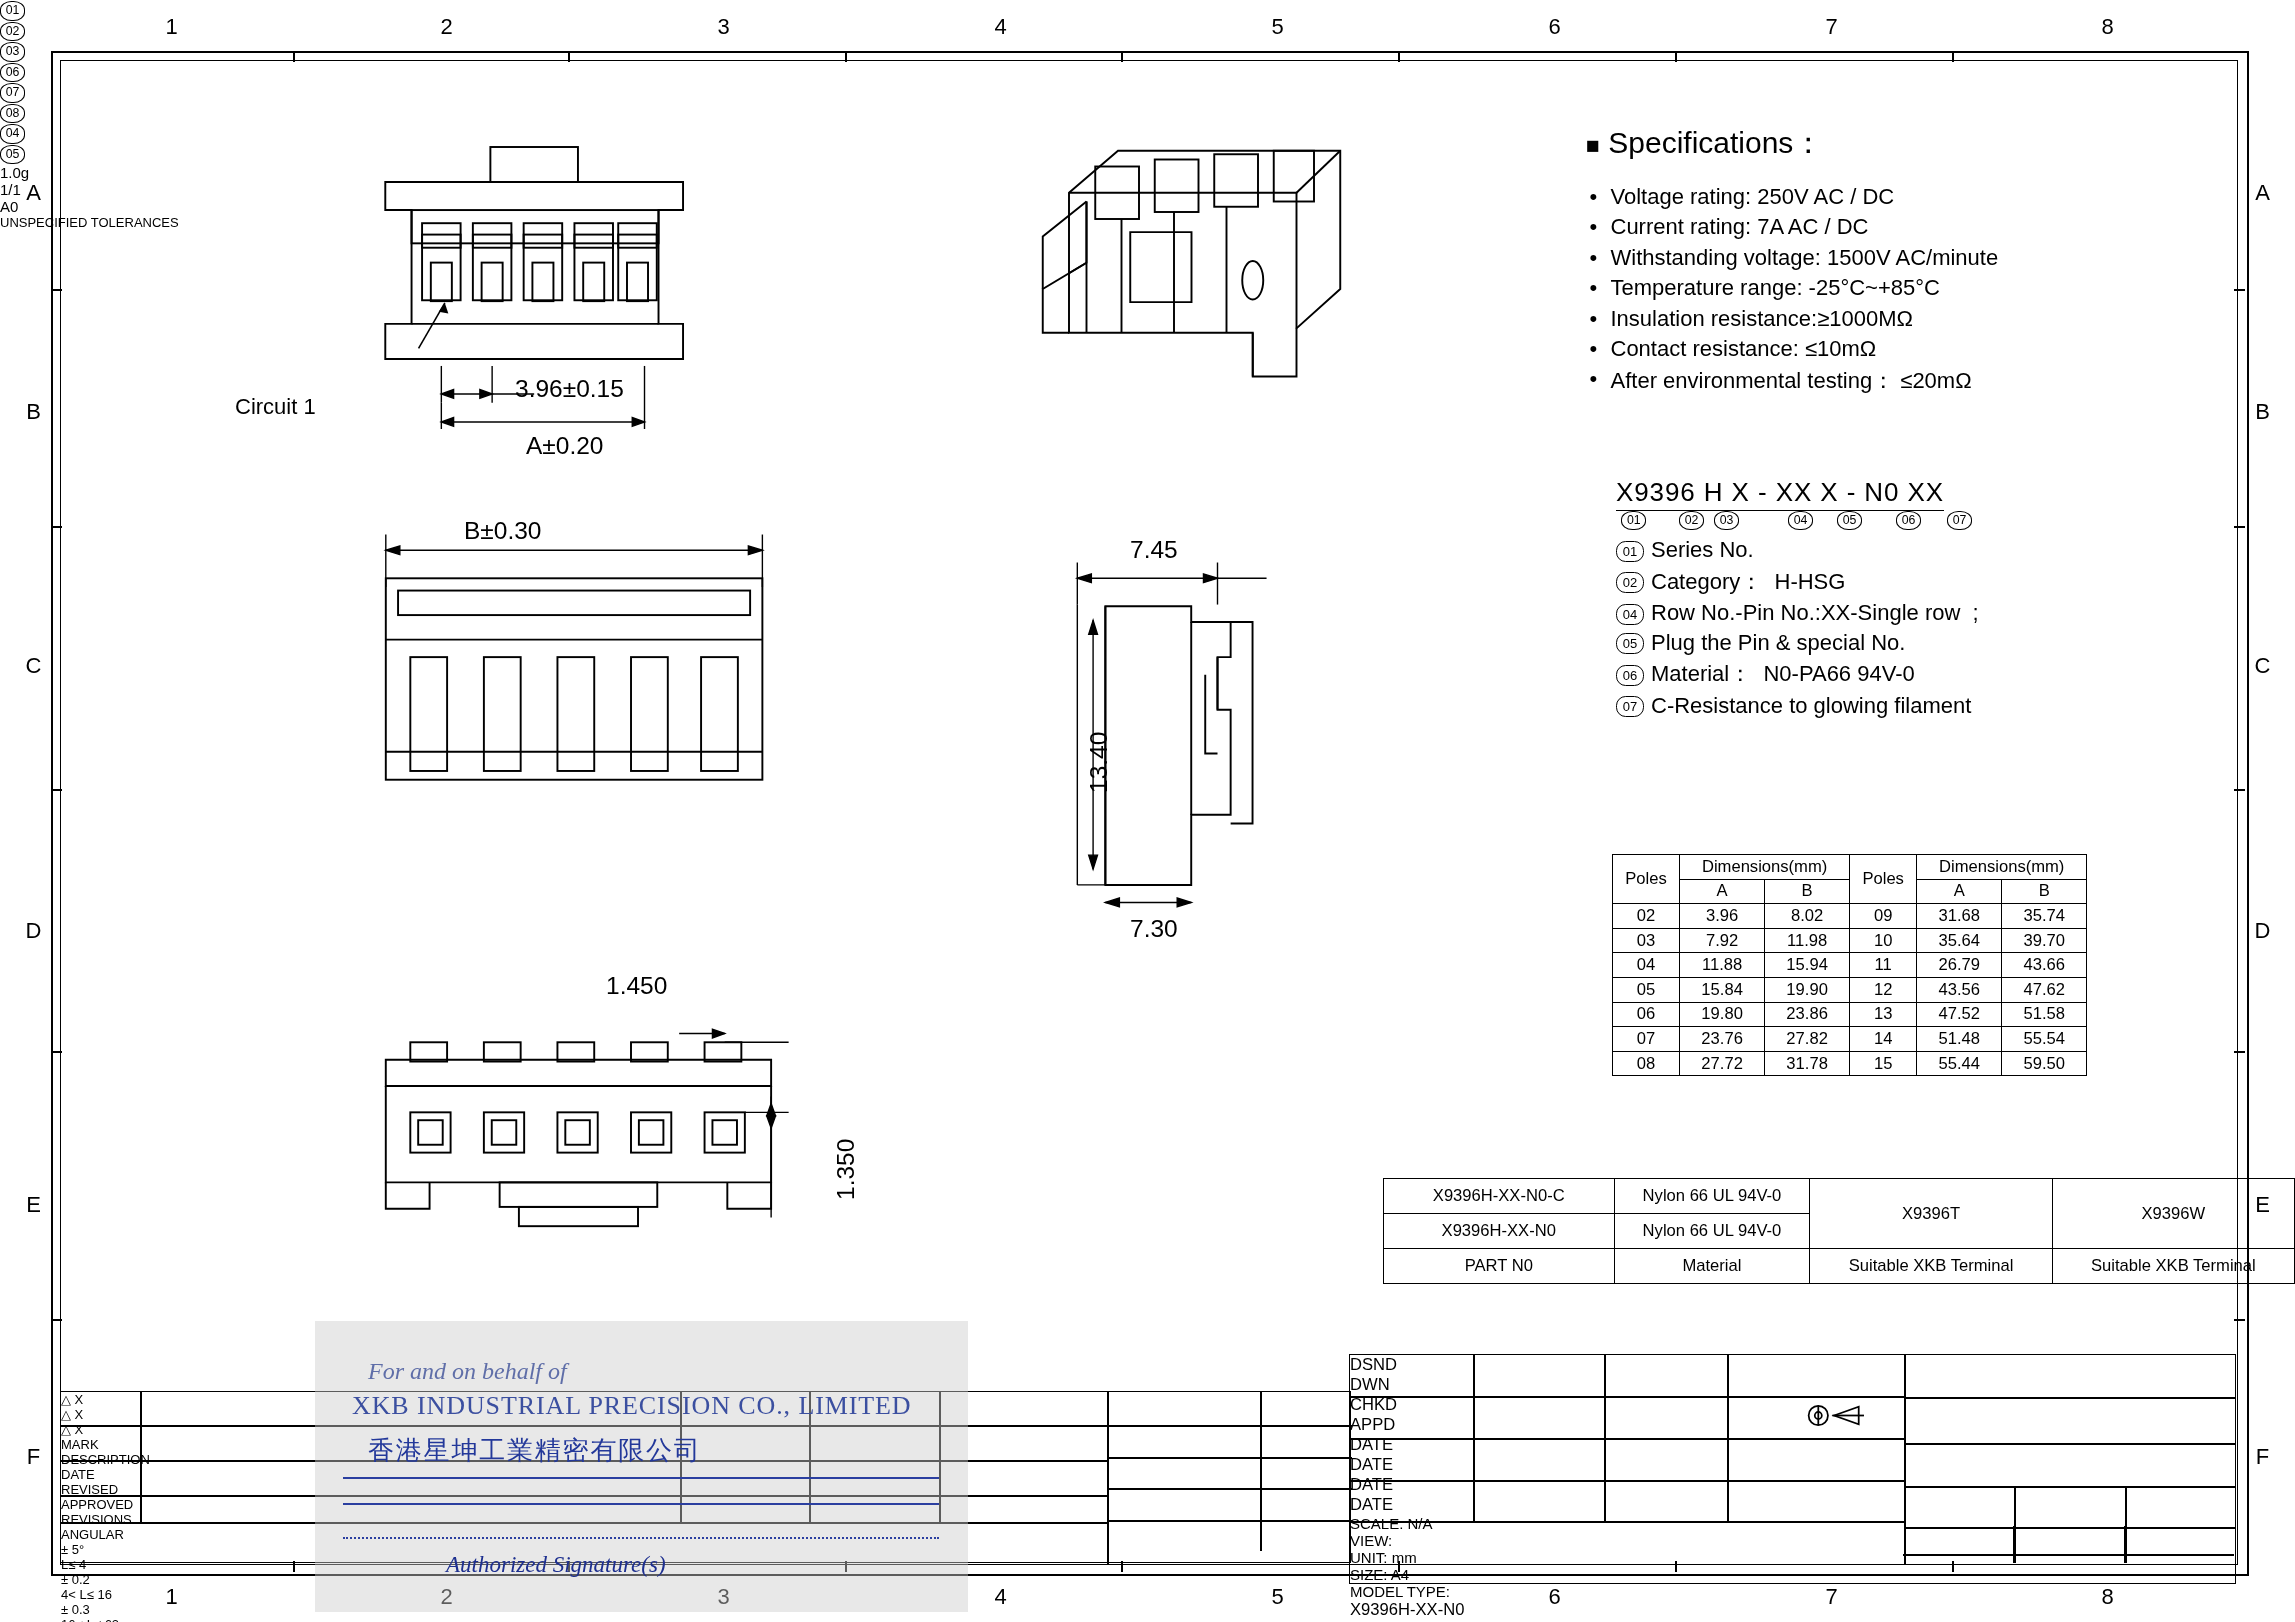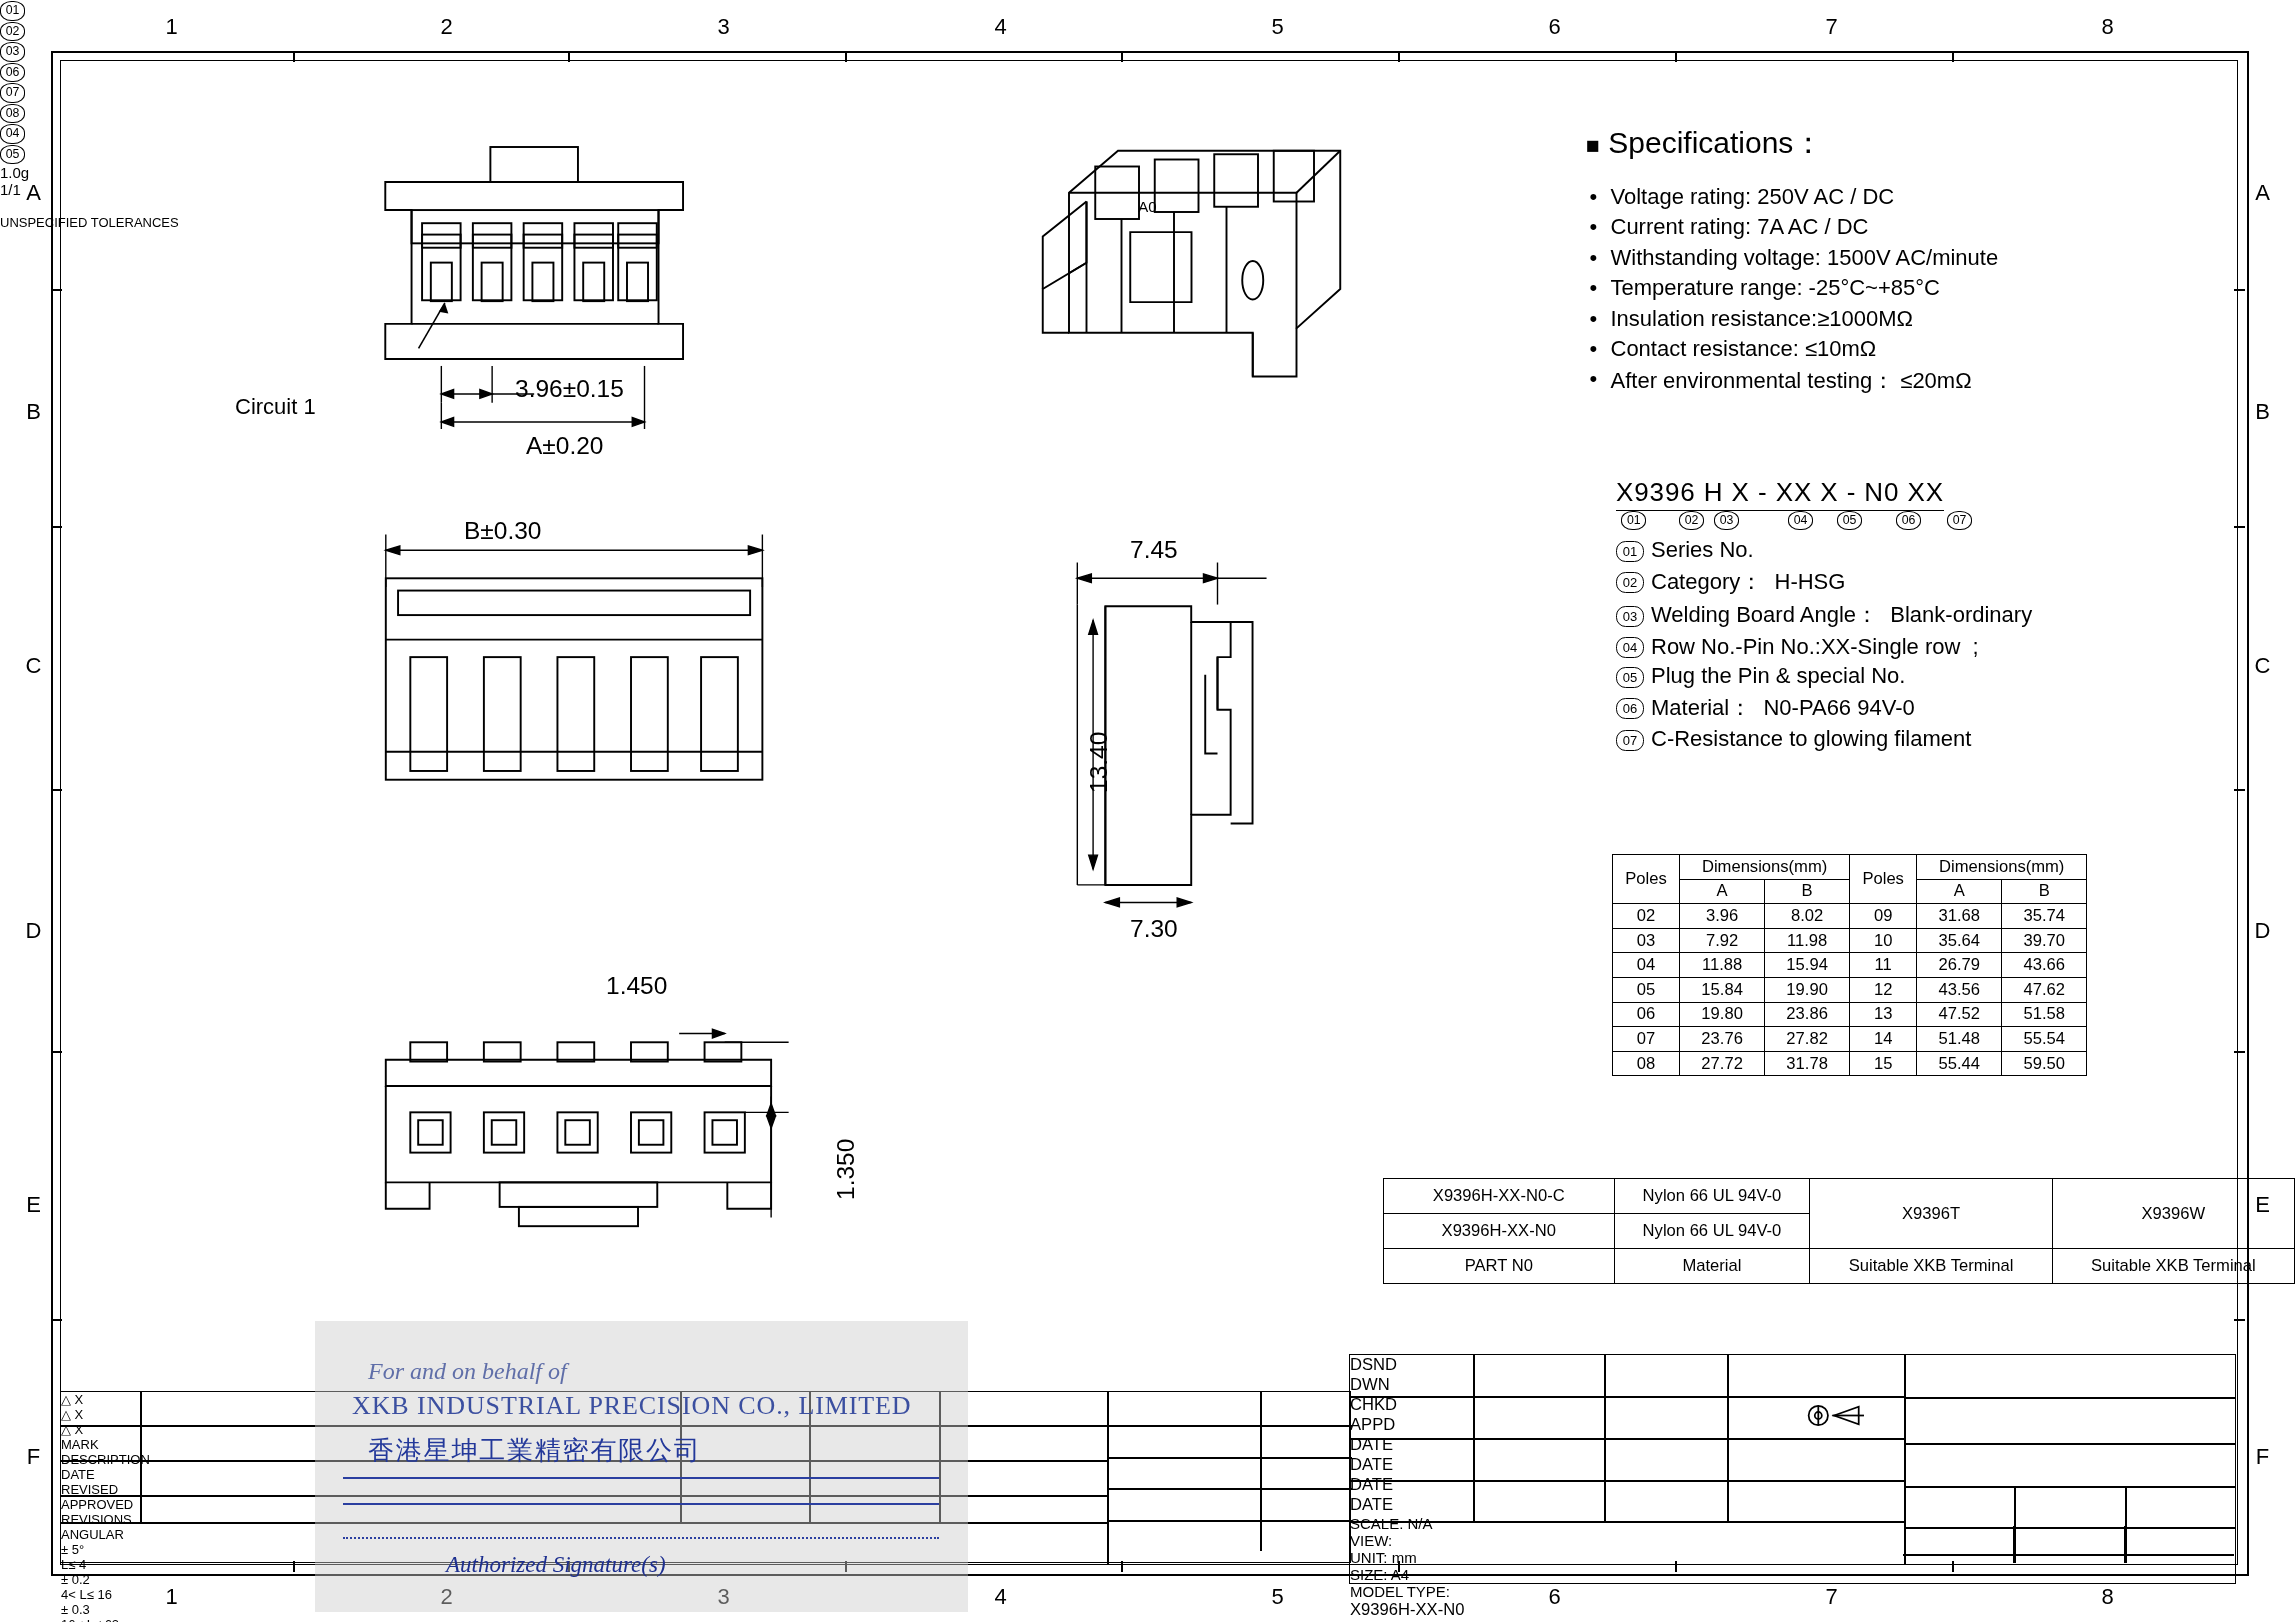--- a/index.html
+++ b/index.html
@@ -319,21 +319,20 @@
       <span class="circnum" style="position:absolute;left:5.3px;">01</span>
       <span class="circnum" style="position:absolute;left:63px;">02</span>
       <span class="circnum" style="position:absolute;left:98px;">03</span>
       <span class="circnum" style="position:absolute;left:172px;">04</span>
       <span class="circnum" style="position:absolute;left:221px;">05</span>
       <span class="circnum" style="position:absolute;left:280px;">06</span>
       <span class="circnum" style="position:absolute;left:331px;">07</span>
     </div>
     <div class="pnrow"><span class="cnum">01</span><span>Series No.</span></div>
     <div class="pnrow"><span class="cnum">02</span><span>Category：  H-HSG</span></div>
-    <div class="pnrow"><span class="cnum">03</span><span>Welding Board Angle：  Blank-ordinary</span></div>
     <div class="pnrow"><span class="cnum">04</span><span>Row No.-Pin No.:XX-Single row  ;</span></div>
     <div class="pnrow"><span class="cnum">05</span><span>Plug the Pin &amp; special No.</span></div>
     <div class="pnrow"><span class="cnum">06</span><span>Material：  N0-PA66 94V-0</span></div>
     <div class="pnrow"><span class="cnum">07</span><span>C-Resistance to glowing filament</span></div>
   </div>
 
   <table id="dimtable">
     <tbody>
         <tr>
       <td rowspan="2" style="padding:1.8px 12.3px;">Poles</td>
@@ -469,21 +468,21 @@
     <div class="t13" style="left:386px;top:96px;">UNIT:  mm</div>
     <div class="t13" style="left:386px;top:138px;">SIZE:  A4</div>
 
     <div class="t13" style="left:562px;top:7px;">MODEL TYPE:</div>
     <div class="t15" style="left:613px;top:24.5px;">X9396H-XX-N0</div>
     <div class="t13" style="left:562px;top:53px;">PART NO.:</div>
 
   </div>
   <div class="t13" style="left:1959px;top:1555px;">1.0g</div>
   <div class="t13" style="left:2075px;top:1555px;">1/1</div>
-  <div class="t13" style="left:2173px;top:1555px;text-align:center;">A0</div>
+  <div class="t13" style="left:2173px;top:1555px;">A0</div>
   <div class="ln" style="left:1903px;top:1554px;width:331px;height:1.8px;"></div>
   <div class="ln" style="left:2013px;top:1526px;width:1.8px;height:37px;"></div>
   <div class="ln" style="left:2124px;top:1526px;width:1.8px;height:37px;"></div>
 
   <div style="position:absolute;left:60px;top:1391px;width:1291px;height:172px;border:1.8px solid #000;box-sizing:border-box;">
     <div class="ln" style="left:0;top:33px;width:1046px;height:1.8px;"></div>
     <div class="ln" style="left:0;top:68px;width:1046px;height:1.8px;"></div>
     <div class="ln" style="left:0;top:103px;width:1046px;height:1.8px;"></div>
     <div class="ln" style="left:0;top:130px;width:1046px;height:1.8px;"></div>
     <div class="ln" style="left:79px;top:0;width:1.8px;height:130px;"></div>

